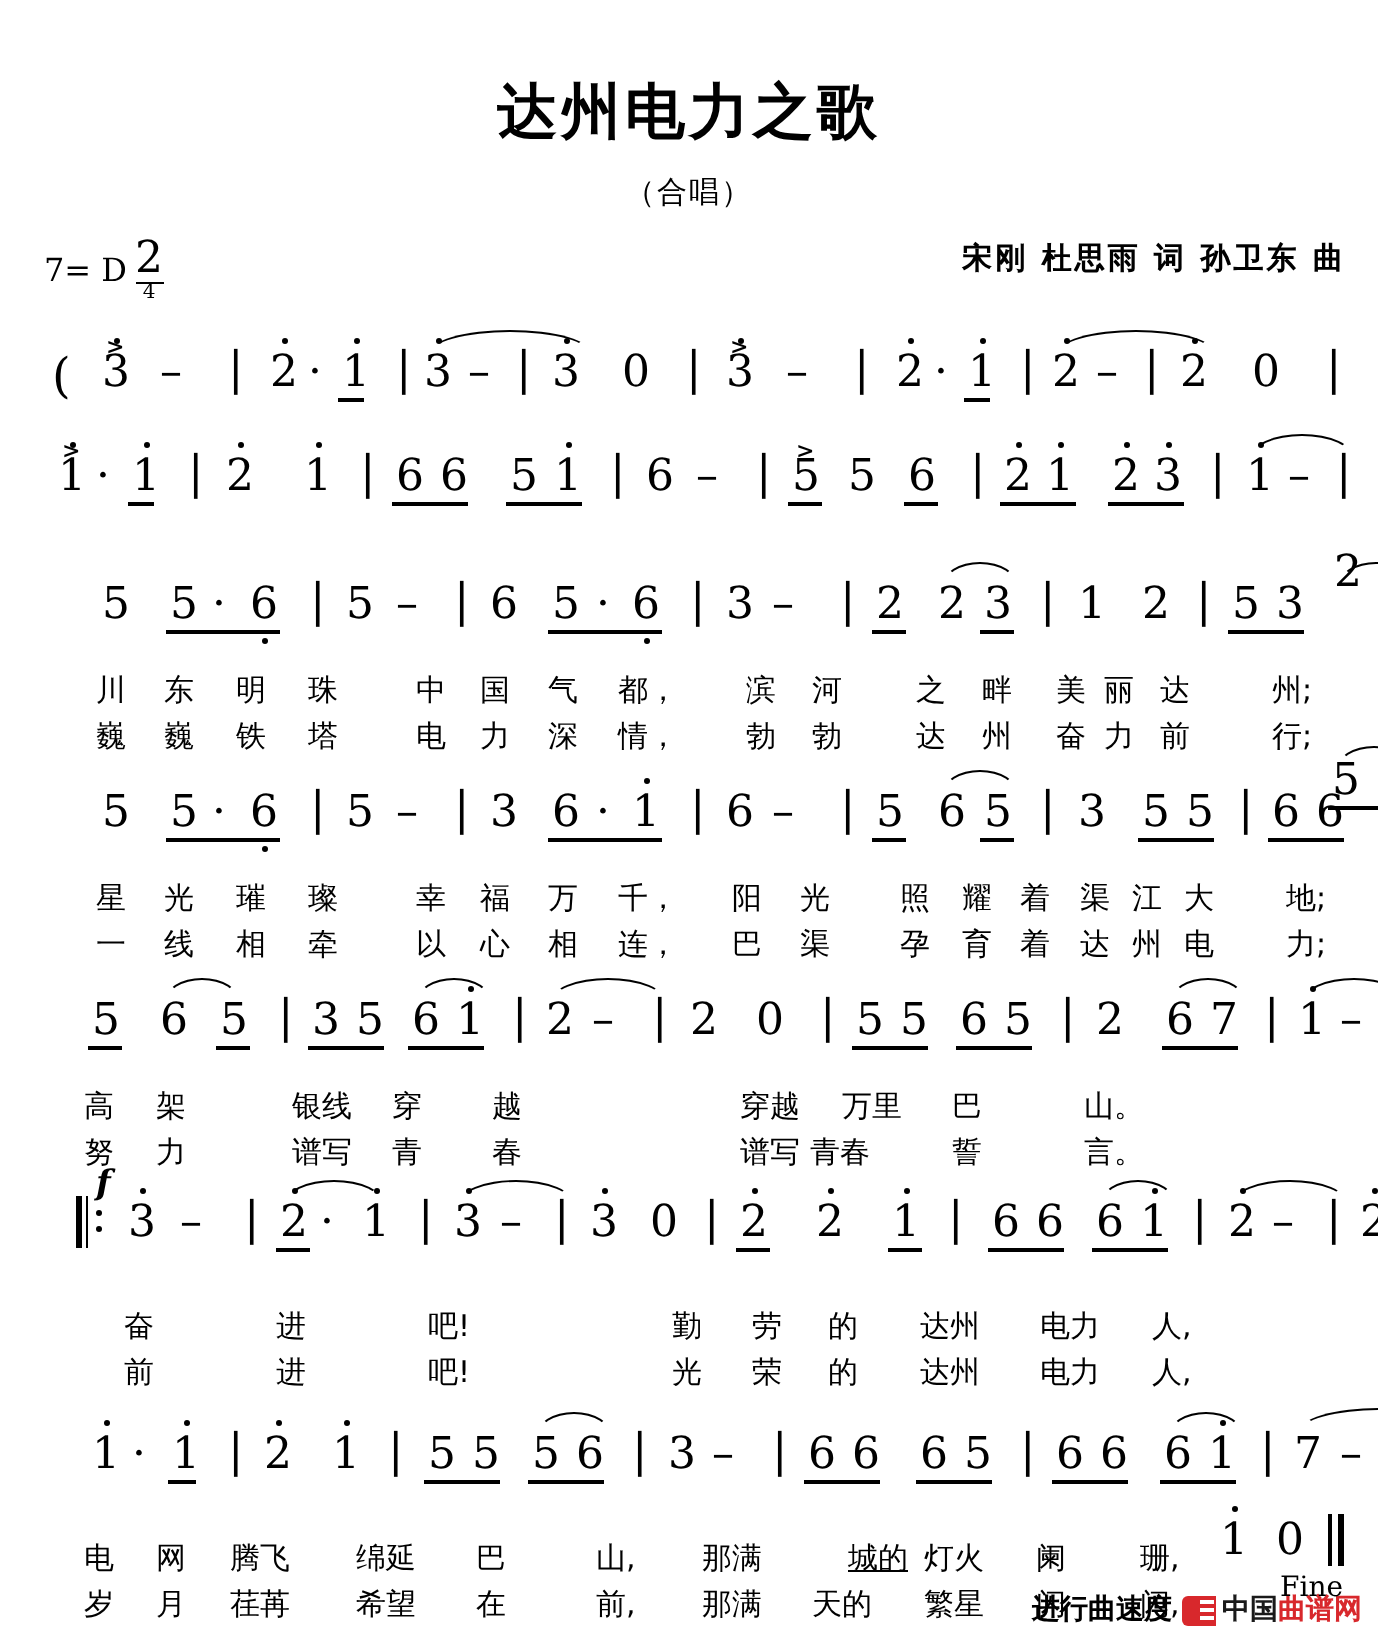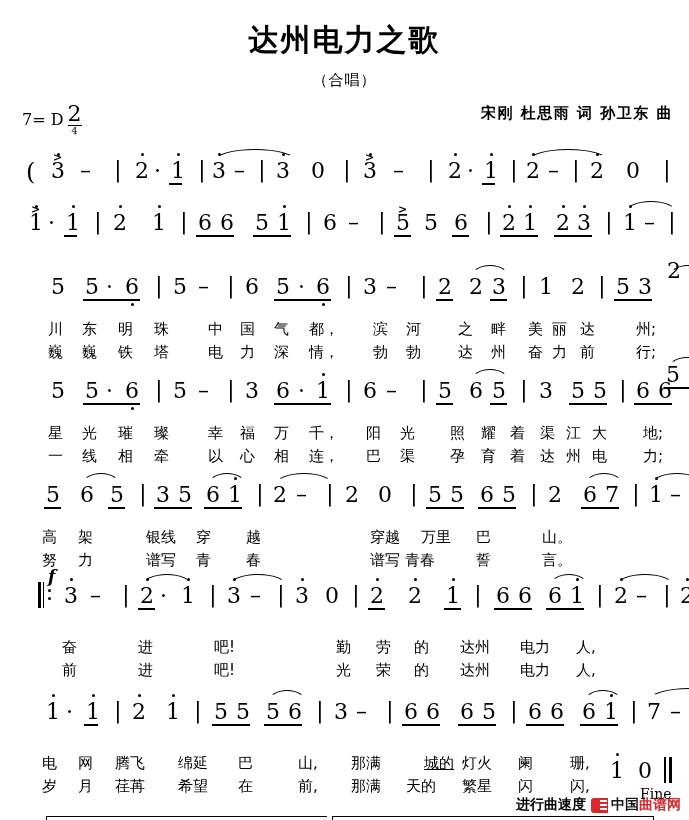--- a/index.html
+++ b/index.html
@@ -15,21 +15,21 @@
     color: #000000;
     overflow: hidden;
   }
 
   
   .sheet-title {
     text-align: center;
     font-size: 30px;
     font-weight: bold;
     letter-spacing: 2px;
-    margin-top: 20px;
+    margin-top: 36px;
     font-family: "DejaVu Sans", "Liberation Sans", sans-serif;
   }
   .sheet-subtitle {
     text-align: center;
     font-size: 15px;
     margin-top: 10px;
     letter-spacing: 1px;
   }
 
   .credits-row {

